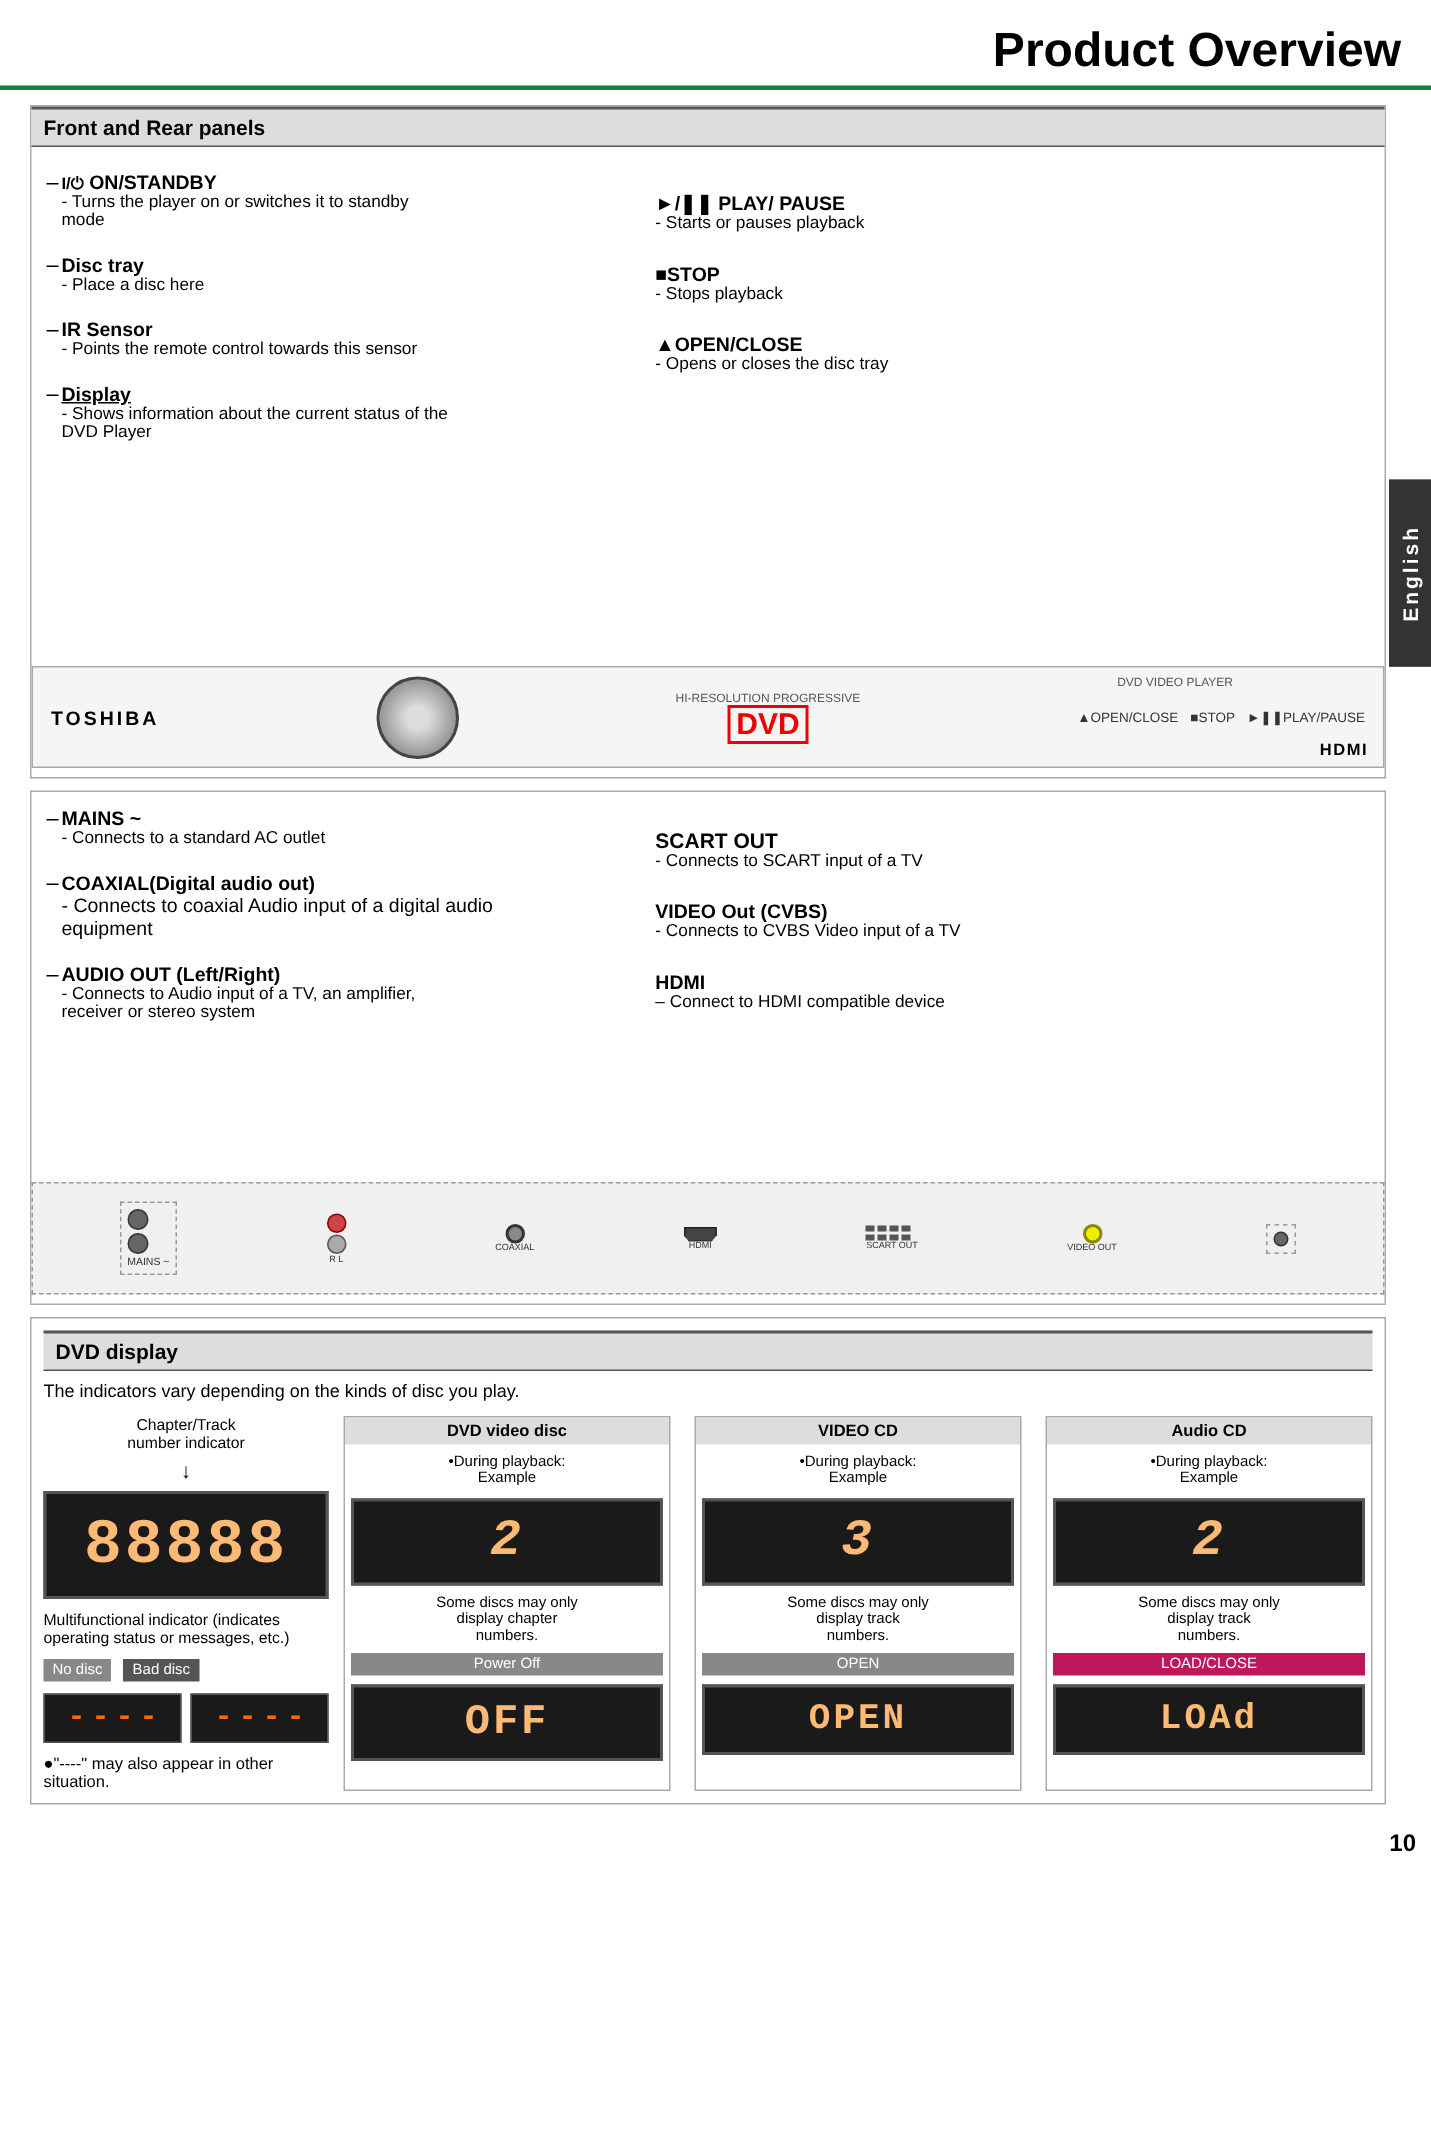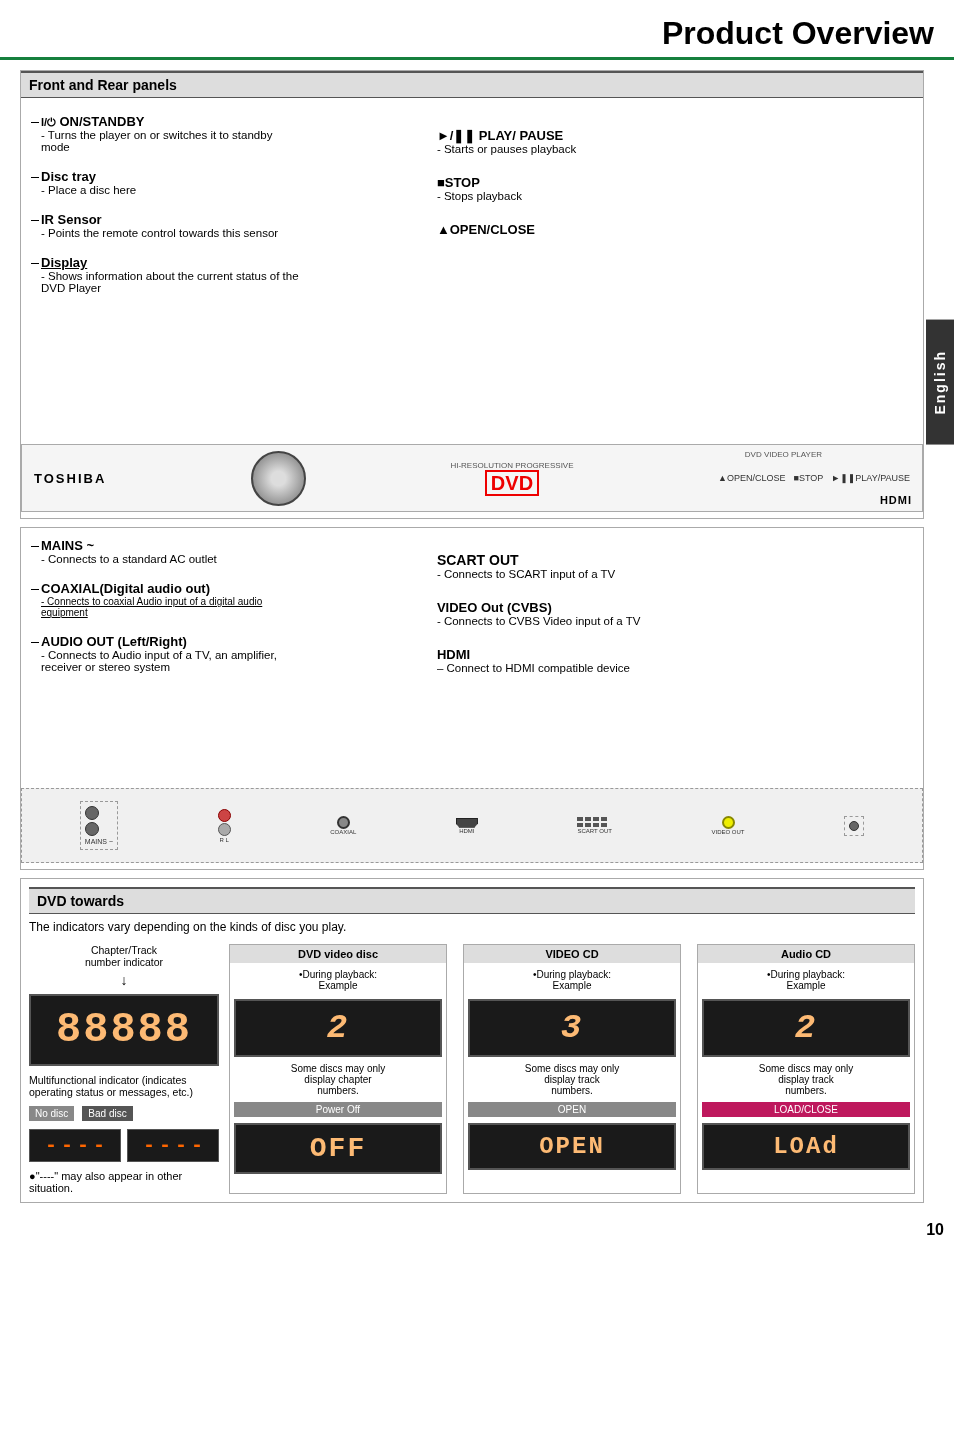--- a/index.html
+++ b/index.html
@@ -361,20 +361,21 @@
           <div class="desc" style="font-size:11.5px;">- Starts or pauses playback</div>
         </div>
 
         <div class="right-annotation-item">
           <div class="label" style="font-weight:bold;font-size:13px;">■STOP</div>
           <div class="desc" style="font-size:11.5px;">- Stops playback</div>
         </div>
 
         <div class="right-annotation-item">
           <div class="label" style="font-weight:bold;font-size:13px;">▲OPEN/CLOSE</div>
+          <div class="desc" style="font-size:11.5px;">- Opens or closes the disc tray</div>
         </div>
       </div>
     </div>
 
     <div class="device-image">
       <div style="display:flex;align-items:center;gap:8px;">
         <span style="font-weight:bold;font-size:13px;letter-spacing:2px;color:#000;">TOSHIBA</span>
       </div>
       <div style="display:flex;flex-direction:column;align-items:center;">
         <div style="width:55px;height:55px;border-radius:50%;background:radial-gradient(circle,#ddd 20%,#888 80%);border:2px solid #444;"></div>
@@ -397,21 +398,21 @@
     <div class="rear-annotations">
 
       <div class="rear-left">
         <div class="annotation-line-item">
           <div class="label" style="font-weight:bold;font-size:13px;">MAINS ~</div>
           <div class="desc" style="font-size:11.5px;">- Connects to a standard AC outlet</div>
         </div>
 
         <div class="annotation-line-item">
           <div class="label" style="font-weight:bold;font-size:13px;">COAXIAL(Digital audio out)</div>
-          <div class="desc" style="font-size:10px;text-decoration:underline;">- Connects to coaxial Audio input of a digital audio<br>equipment</div>
+          <div class="desc" style="font-size:13px;">- Connects to coaxial Audio input of a digital audio<br>equipment</div>
         </div>
 
         <div class="annotation-line-item">
           <div class="label" style="font-weight:bold;font-size:13px;">AUDIO OUT (Left/Right)</div>
           <div class="desc" style="font-size:11.5px;">- Connects to Audio input of a TV, an amplifier,<br>receiver or stereo system</div>
         </div>
       </div>
 
       <div class="rear-right">
         <div class="right-annotation-item" style="margin-top:14px;">
@@ -482,21 +483,21 @@
         <div style="font-size:6px;color:#333;">VIDEO OUT</div>
       </div>
 
       <div style="border:1px dashed #999;padding:4px;display:flex;flex-direction:column;gap:2px;align-items:center;">
         <div style="width:10px;height:10px;border-radius:50%;background:#666;border:1px solid #333;"></div>
       </div>
     </div>
   </div>
 
   <div class="dvd-display-section">
-    <div class="section-header">DVD towards</div>
+    <div class="section-header">DVD display</div>
     <div class="dvd-display-intro">The indicators vary depending on the kinds of disc you play.</div>
 
     <div class="display-grid">
 
       <div class="display-left">
         <div style="font-size:10.5px;text-align:center;margin-bottom:4px;">Chapter/Track<br>number indicator</div>
 
         <div style="text-align:center;font-size:14px;">↓</div>
 
         <div class="lcd-display large">88888</div>

